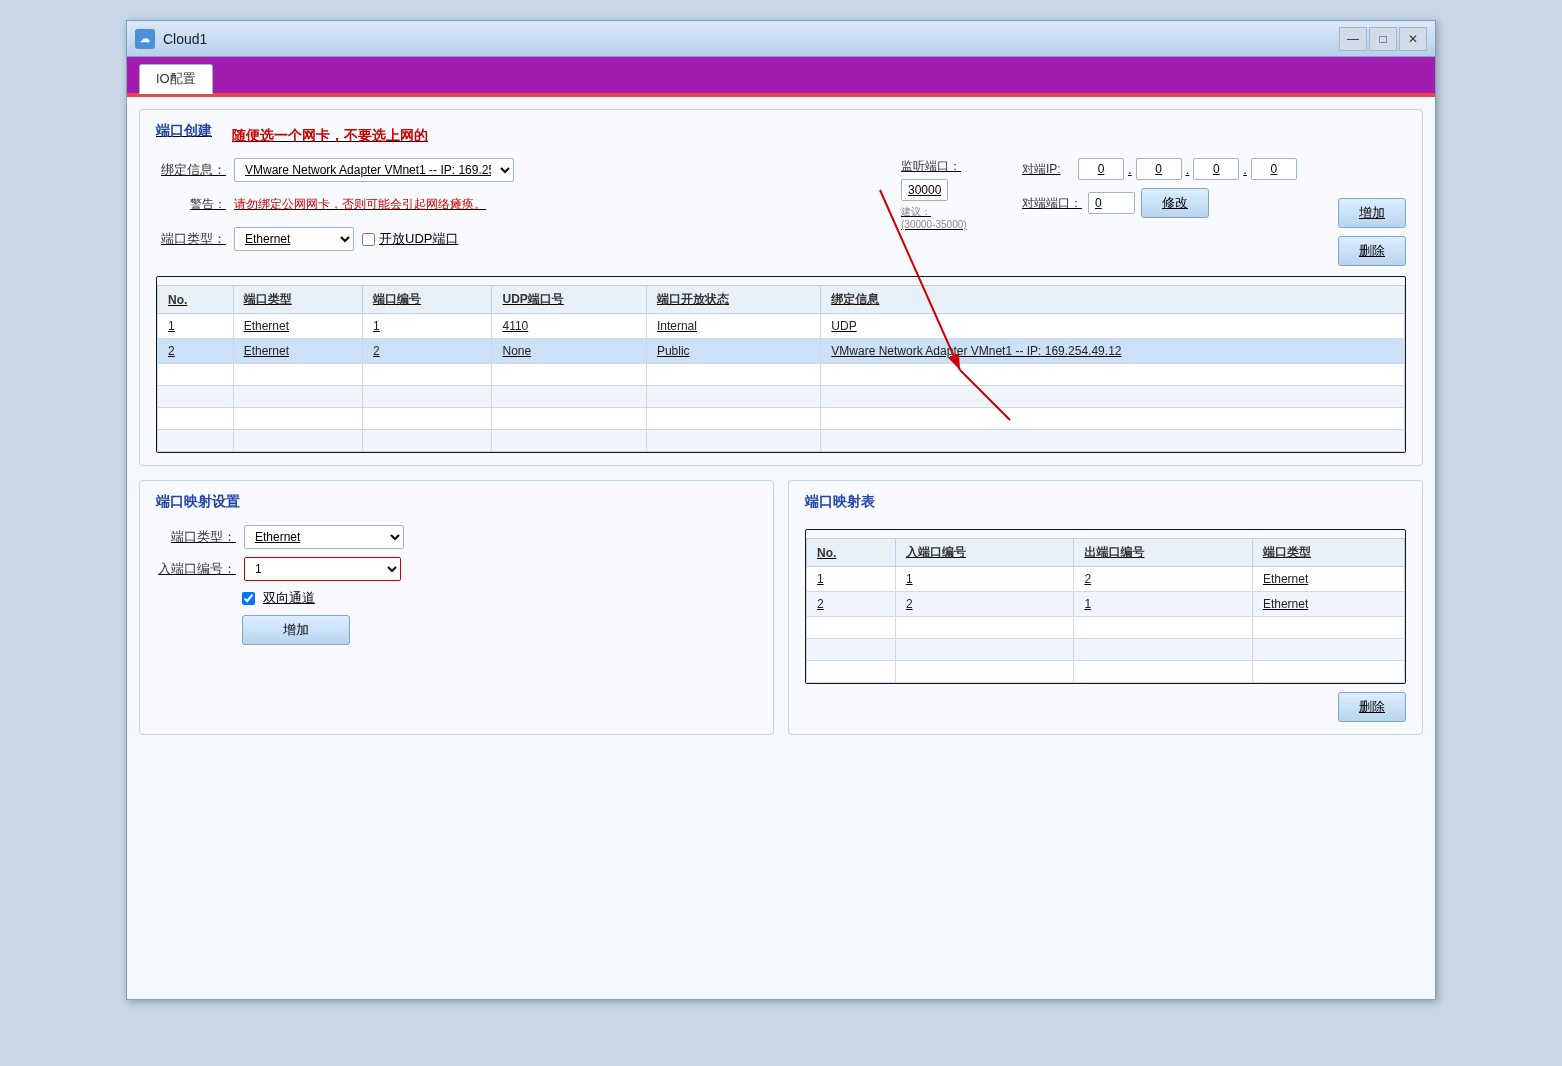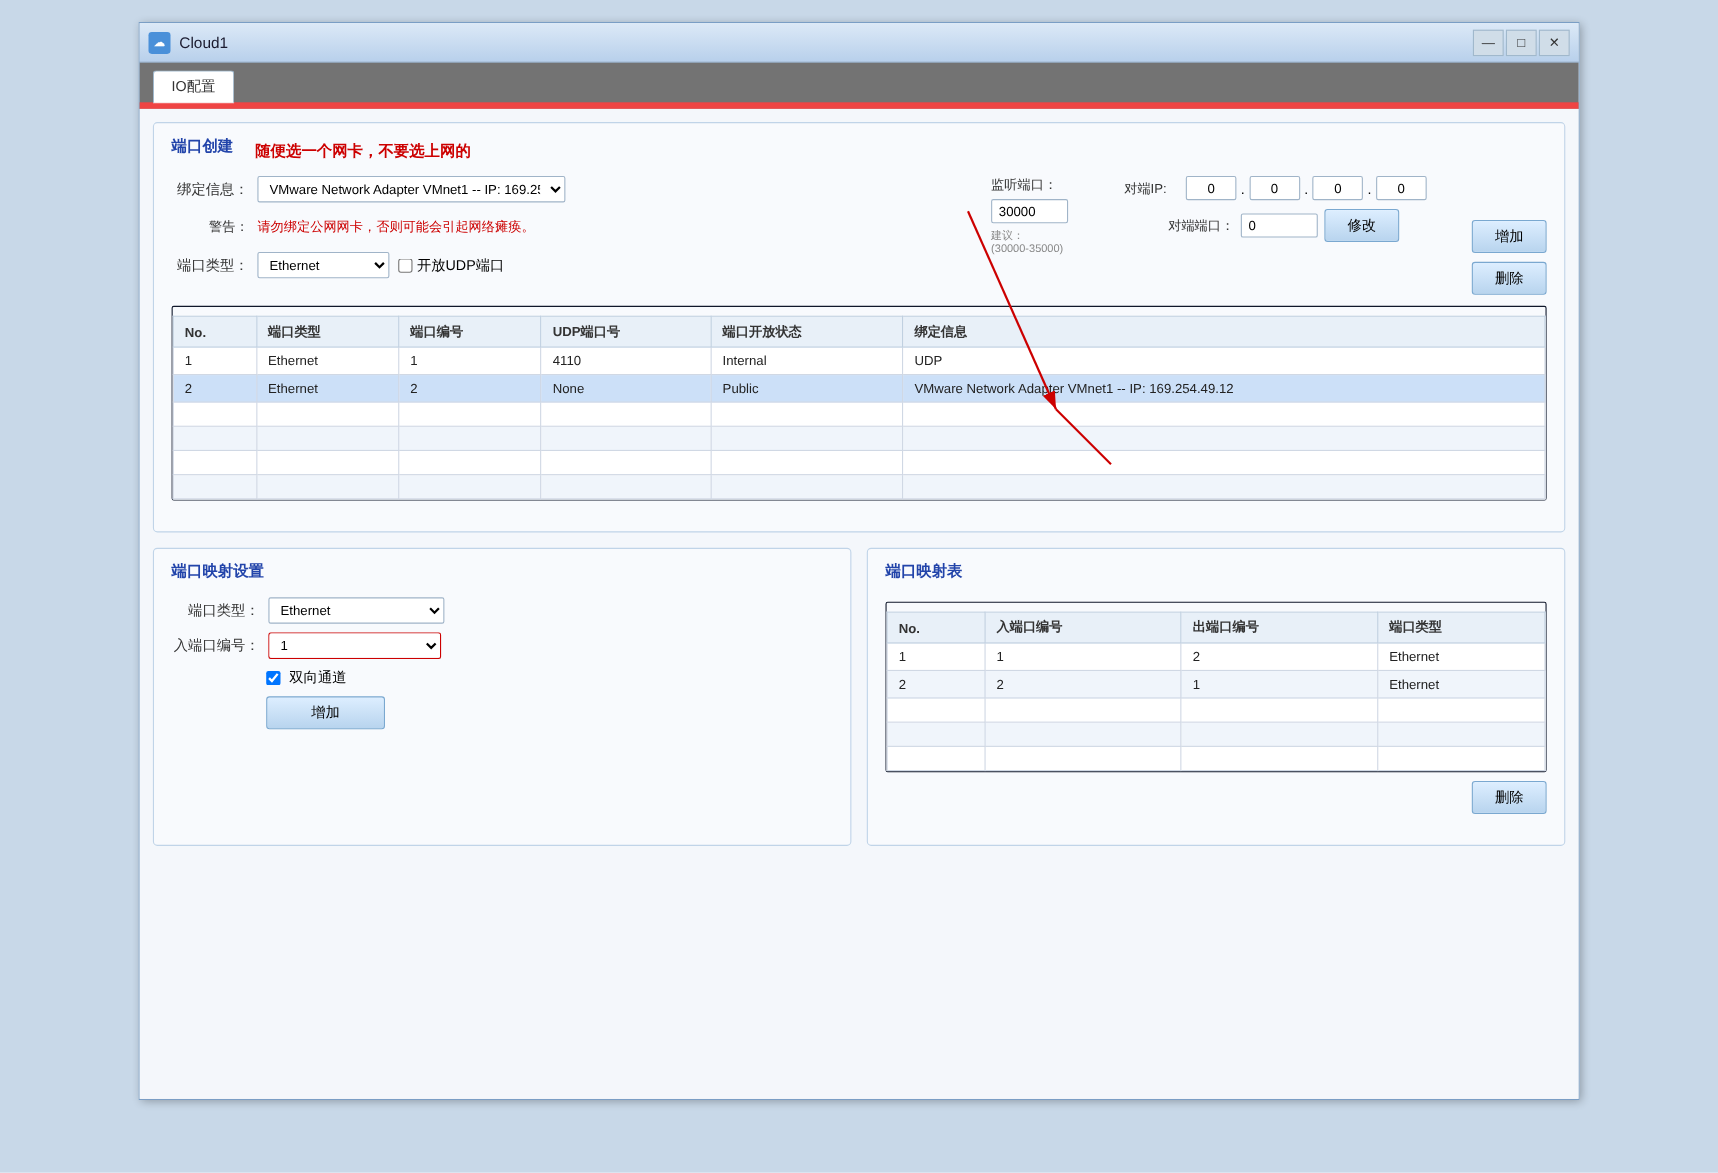--- a/index.html
+++ b/index.html
@@ -49,22 +49,22 @@
     .title-btn {
       width: 28px; height: 24px;
       background: #d0dde8;
       border: 1px solid #a0b8cc;
       cursor: pointer;
       display: flex; align-items: center; justify-content: center;
       font-size: 12px; color: #333;
     }
 
     .tab-bar {
-      background: #737373;
-      border-bottom: 6px solid #ef4444;
+      background: #a21caf;
+      border-bottom: 4px solid #ef4444;
       padding: 6px 12px 0;
       display: flex;
     }
     .tab {
       padding: 5px 16px;
       background: #e0eaf5;
       border: 1px solid #a0b8cc;
       border-bottom: none;
       cursor: pointer;
       font-size: 13px;
@@ -82,22 +82,23 @@
       padding: 12px;
       overflow: auto;
       background: #f4f7fb;
     }
 
     
     .section {
       background: #f8fafd;
       border: 1px solid #c0d4e8;
       border-radius: 4px;
-      padding: 12px 16px 28px;
+      padding: 12px 16px 12px;
       margin-bottom: 14px;
+      text-decoration: underline;
     }
     .section-title {
       font-size: 14px;
       font-weight: bold;
       color: #2244aa;
       margin-bottom: 10px;
       display: inline-block;
     }
     .hint-text {
       color: #cc0000;
@@ -142,21 +143,21 @@
     .checkbox-row {
       display: flex; align-items: center; gap: 4px;
     }
     .ip-group {
       display: flex; align-items: center; gap: 4px;
     }
     .ip-input {
       width: 46px;
       text-align: center;
     }
-    .port-input-sm { width: 70px; }
+    .port-input-sm { width: 47px; }
 
     
     .action-btn {
       background: linear-gradient(to bottom, #ddeeff, #b8d4ee);
       border: 1px solid #7aa8d0;
       padding: 5px 20px;
       font-size: 13px;
       cursor: pointer;
       border-radius: 3px;
       font-family: inherit;
@@ -305,21 +306,21 @@
               <div class="ip-group">
                 <input type="text" class="ip-input" value="0" style="">
                 <span>.</span>
                 <input type="text" class="ip-input" value="0" style="">
                 <span>.</span>
                 <input type="text" class="ip-input" value="0" style="">
                 <span>.</span>
                 <input type="text" class="ip-input" value="0" style="">
               </div>
             </div>
-            <div style="display:flex; align-items:center; gap:6px;margin-left:40px;">
+            <div style="display:flex; align-items:center; gap:6px;">
               <span style="font-size:12px;color:#333;min-width:50px;">对端端口：</span>
               <input type="text" class="port-input-sm" value="0" style="">
               <button class="action-btn">修改</button>
             </div>
           </div>
         </div>
 
         <div style="display:flex; flex-direction:column; gap:8px; margin-top:40px;">
           <button class="action-btn">增加</button>
           <button class="action-btn">删除</button>

